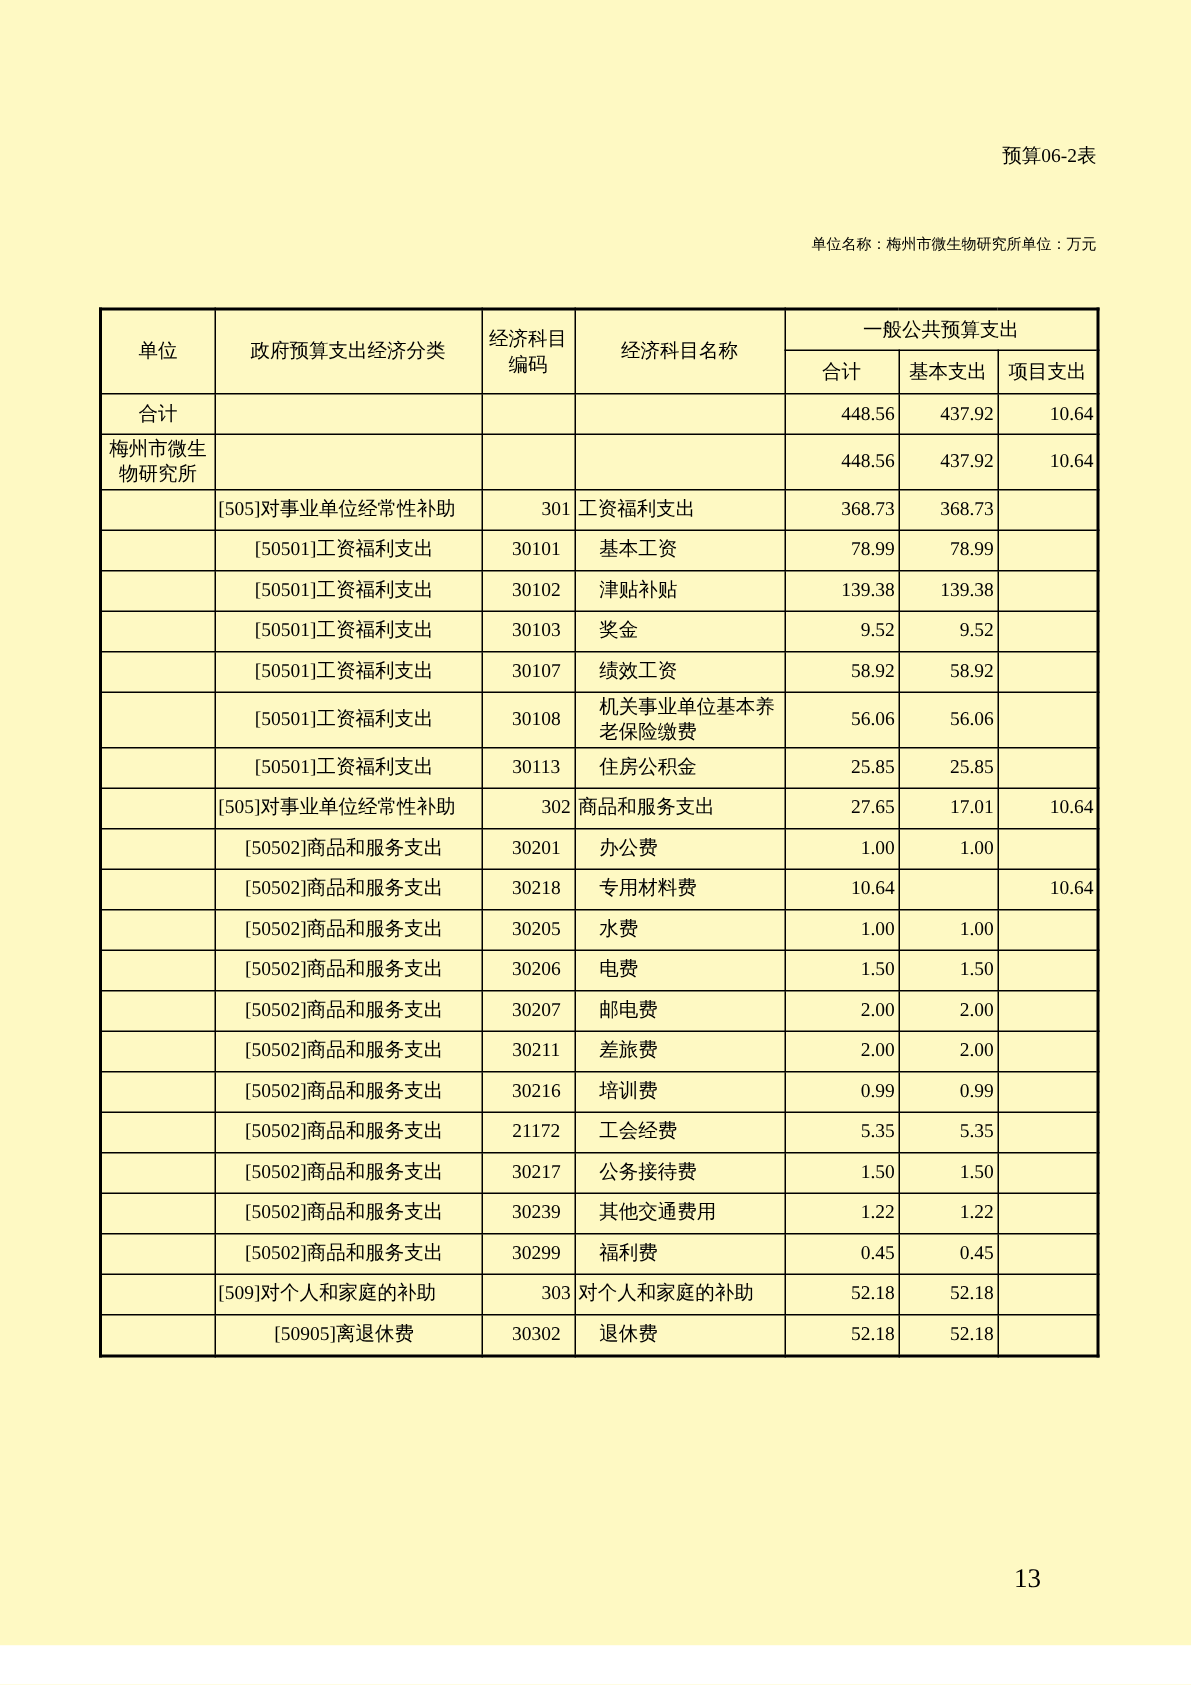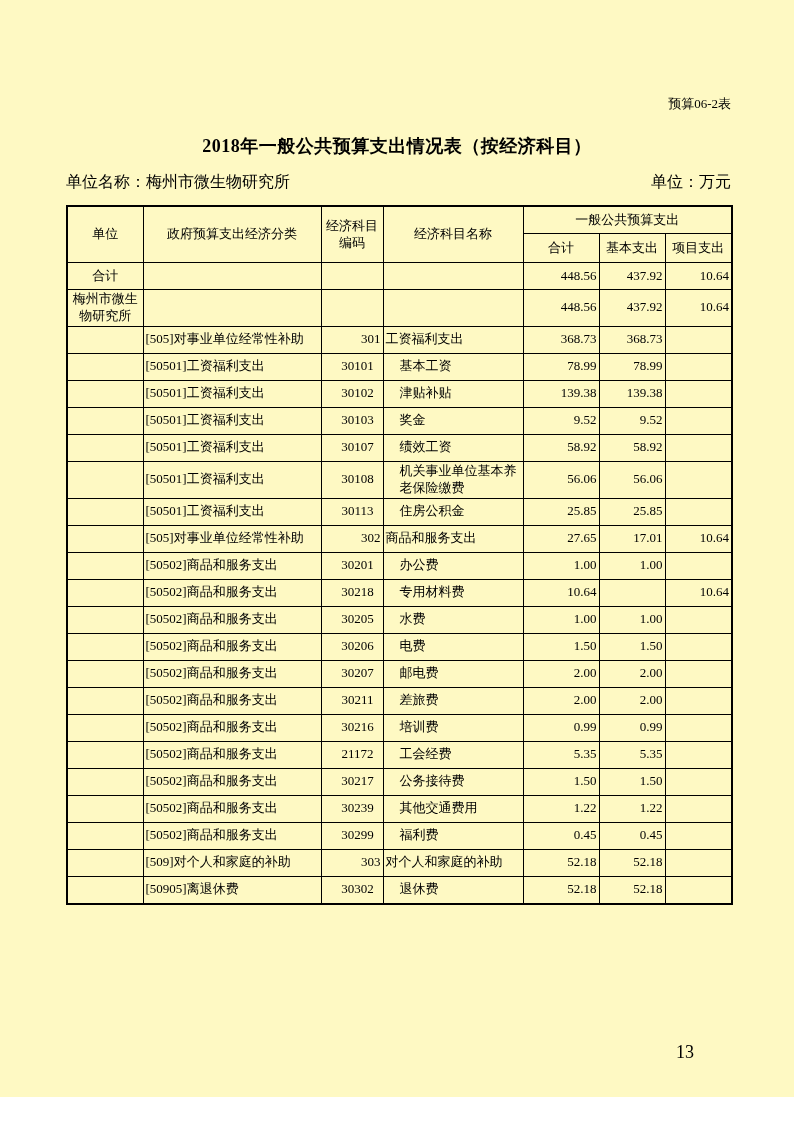--- a/index.html
+++ b/index.html
@@ -25,26 +25,26 @@
     top: 134px;
     left: 0;
     width: 100%;
     text-align: center;
     font-size: 18px;
     font-weight: bold;
     letter-spacing: 0.5px;
   }
   .meta-row {
     position: absolute;
-    top: 172px;
+    top: 156px;
     left: 66px;
     width: 665px;
     display: flex;
-    justify-content: space-between;
-    font-size: 16px;
+    justify-content: flex-end;
+    font-size: 10px;
   }
   table.budget {
     position: absolute;
     top: 205px;
     left: 66px;
     width: 665px;
     border-collapse: collapse;
     table-layout: fixed;
     font-size: 13px;
     border: 2px solid #000;
@@ -58,41 +58,40 @@
   }
   table.budget th {
     font-weight: normal;
     text-align: center;
   }
   tr.h1 th { height: 24px; }
   tr.h2 th { height: 26px; }
   table.budget td { height: 24px; }
   td.c-unit { text-align: center; }
   td.c-cls  { text-align: left;  padding-left: 2px; }
-  td.c-cls.sub  { text-align: left; padding-right: 7px; }
+  td.c-cls.sub  { text-align: center; padding-right: 7px; }
   td.c-code { text-align: right;  padding-left: 2px; }
   td.c-code.sub { text-align: center; padding-left: 13px; }
   td.c-name { text-align: left;  padding-left: 3px; }
   td.c-name.sub { padding-left: 16px; }
   td.c-num  { text-align: right; padding-right: 3px; }
   .page-number {
     position: absolute;
     top: 1042px;
     left: 676px;
     font-size: 18px;
   }
 </style>
 </head>
 <body>
 
 <div class="page">
 
   <div class="doc-code">预算06-2表</div>
 
-  <div class="page-title">2018年一般公共预算支出情况表（按经济科目）</div>
 
   <div class="meta-row">
     <span>单位名称：梅州市微生物研究所</span>
     <span>单位：万元</span>
   </div>
 
   <table class="budget">
     <colgroup>
       <col style="width:76px">
       <col style="width:178px">

